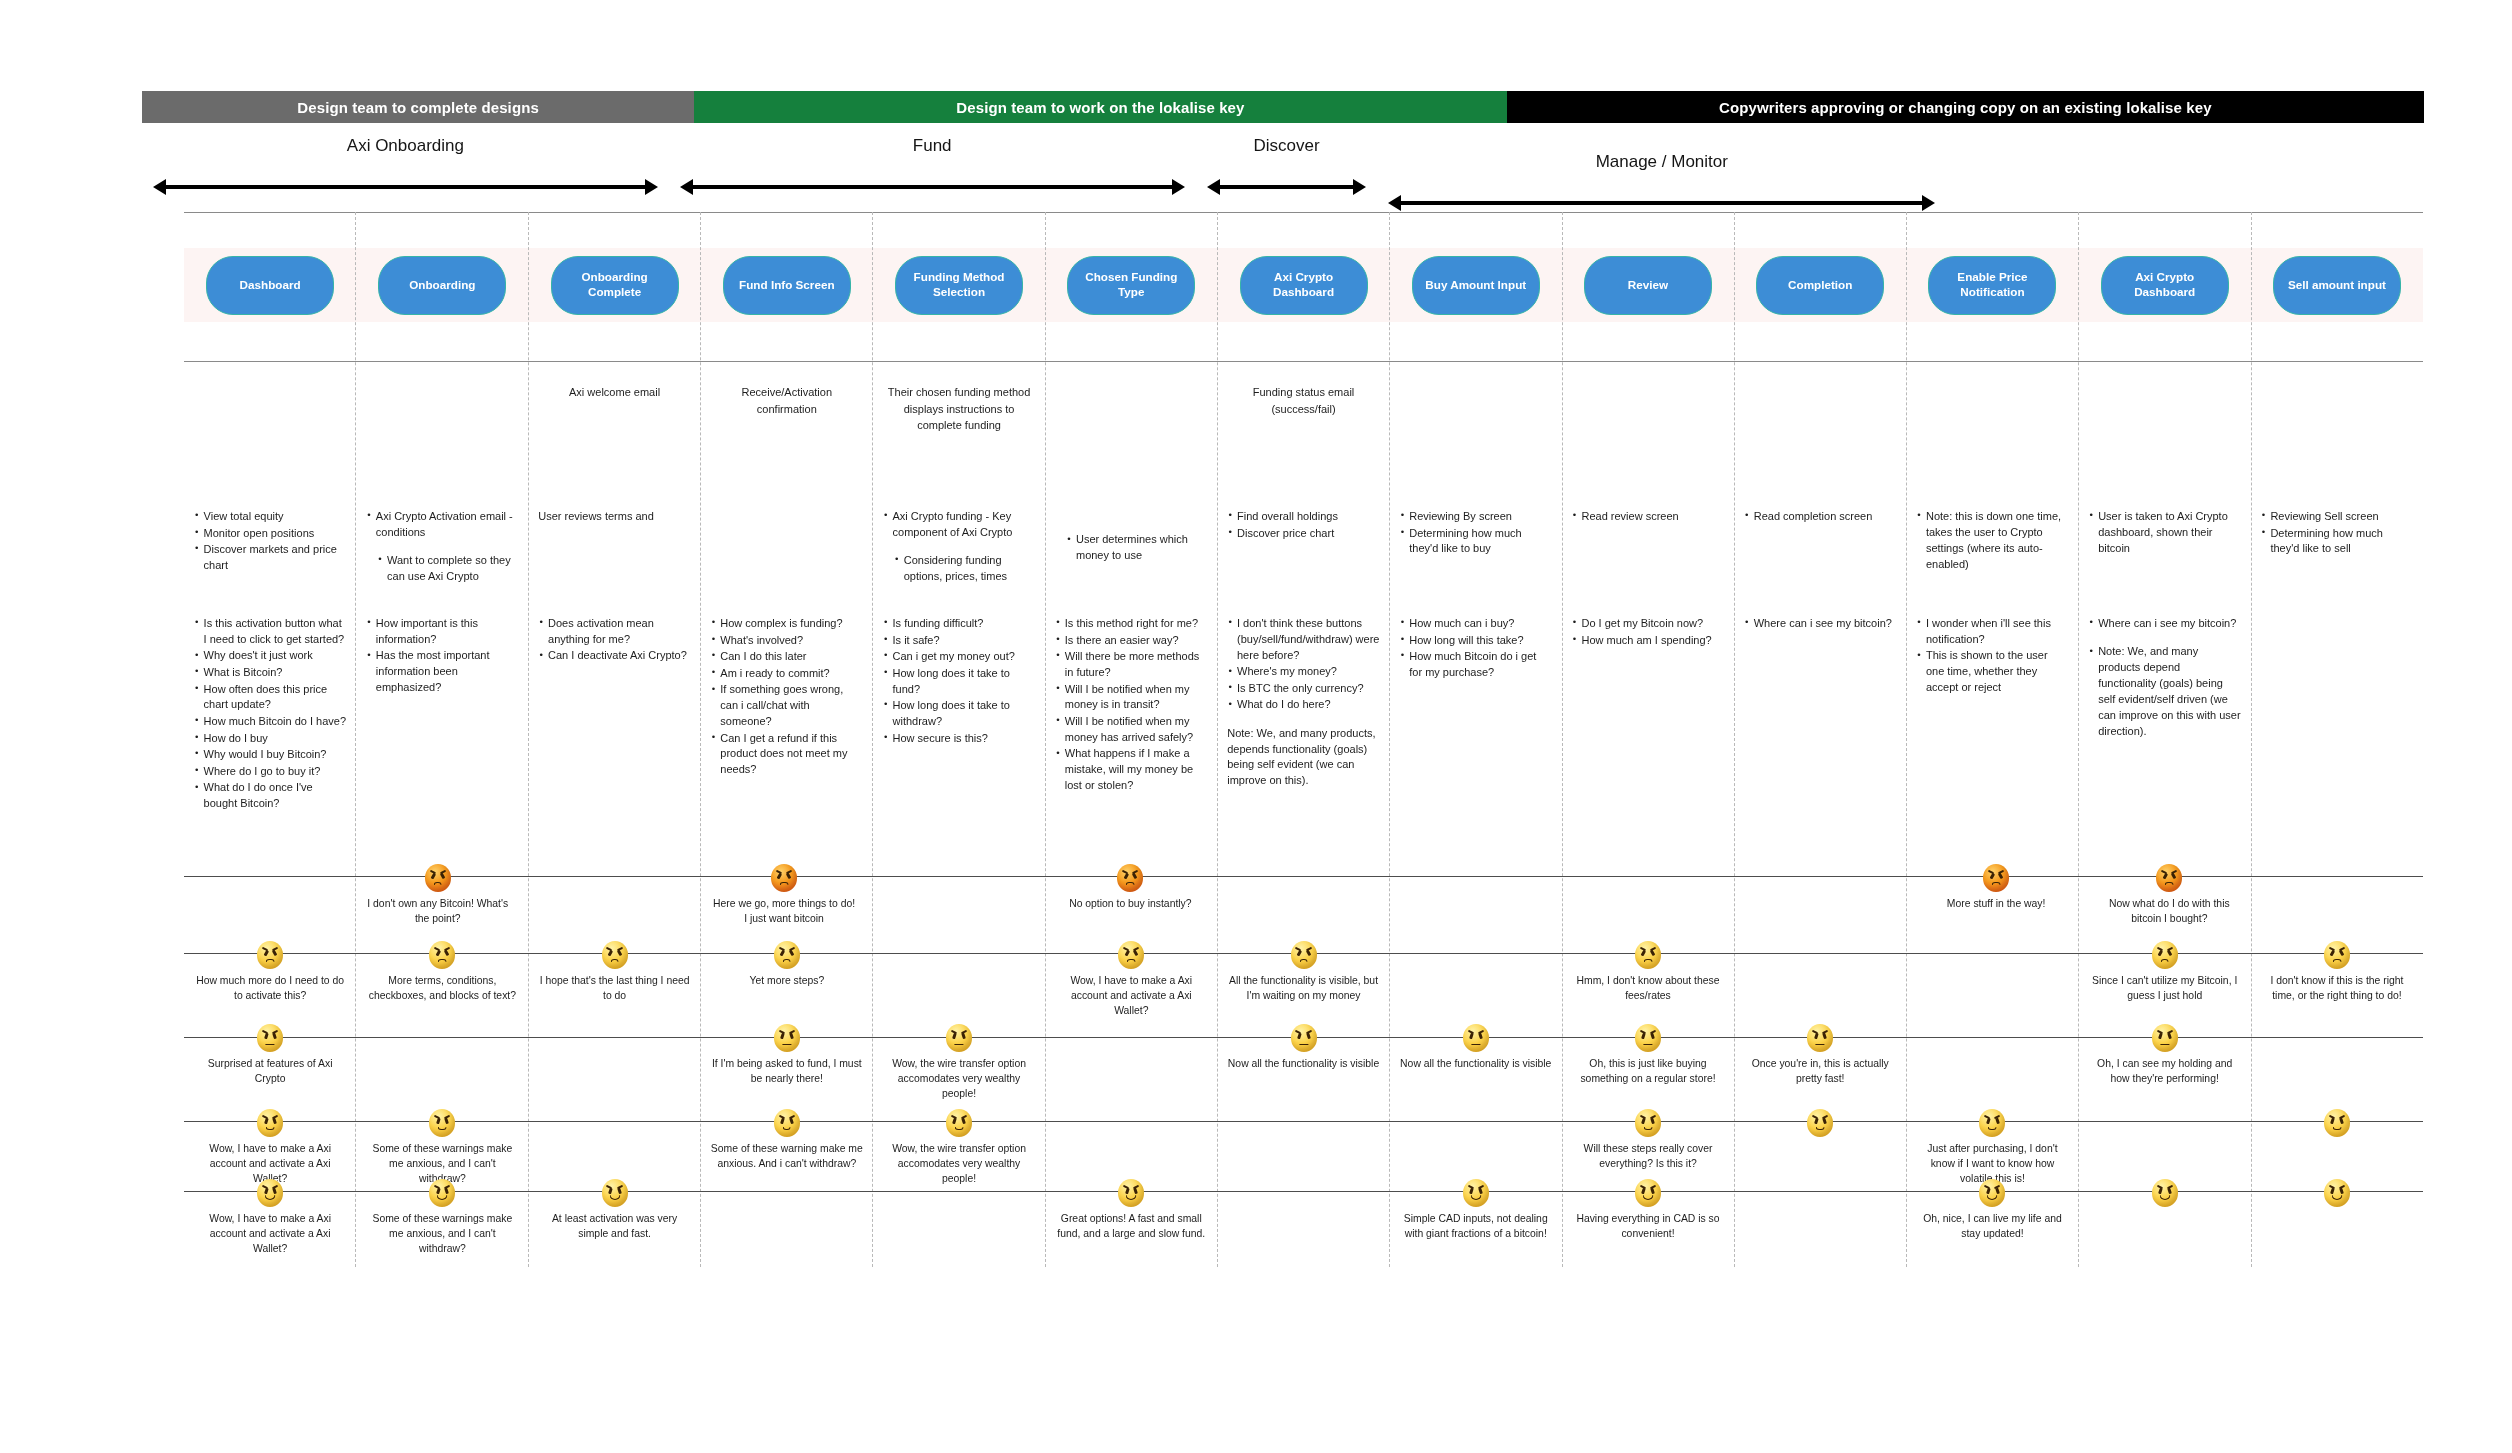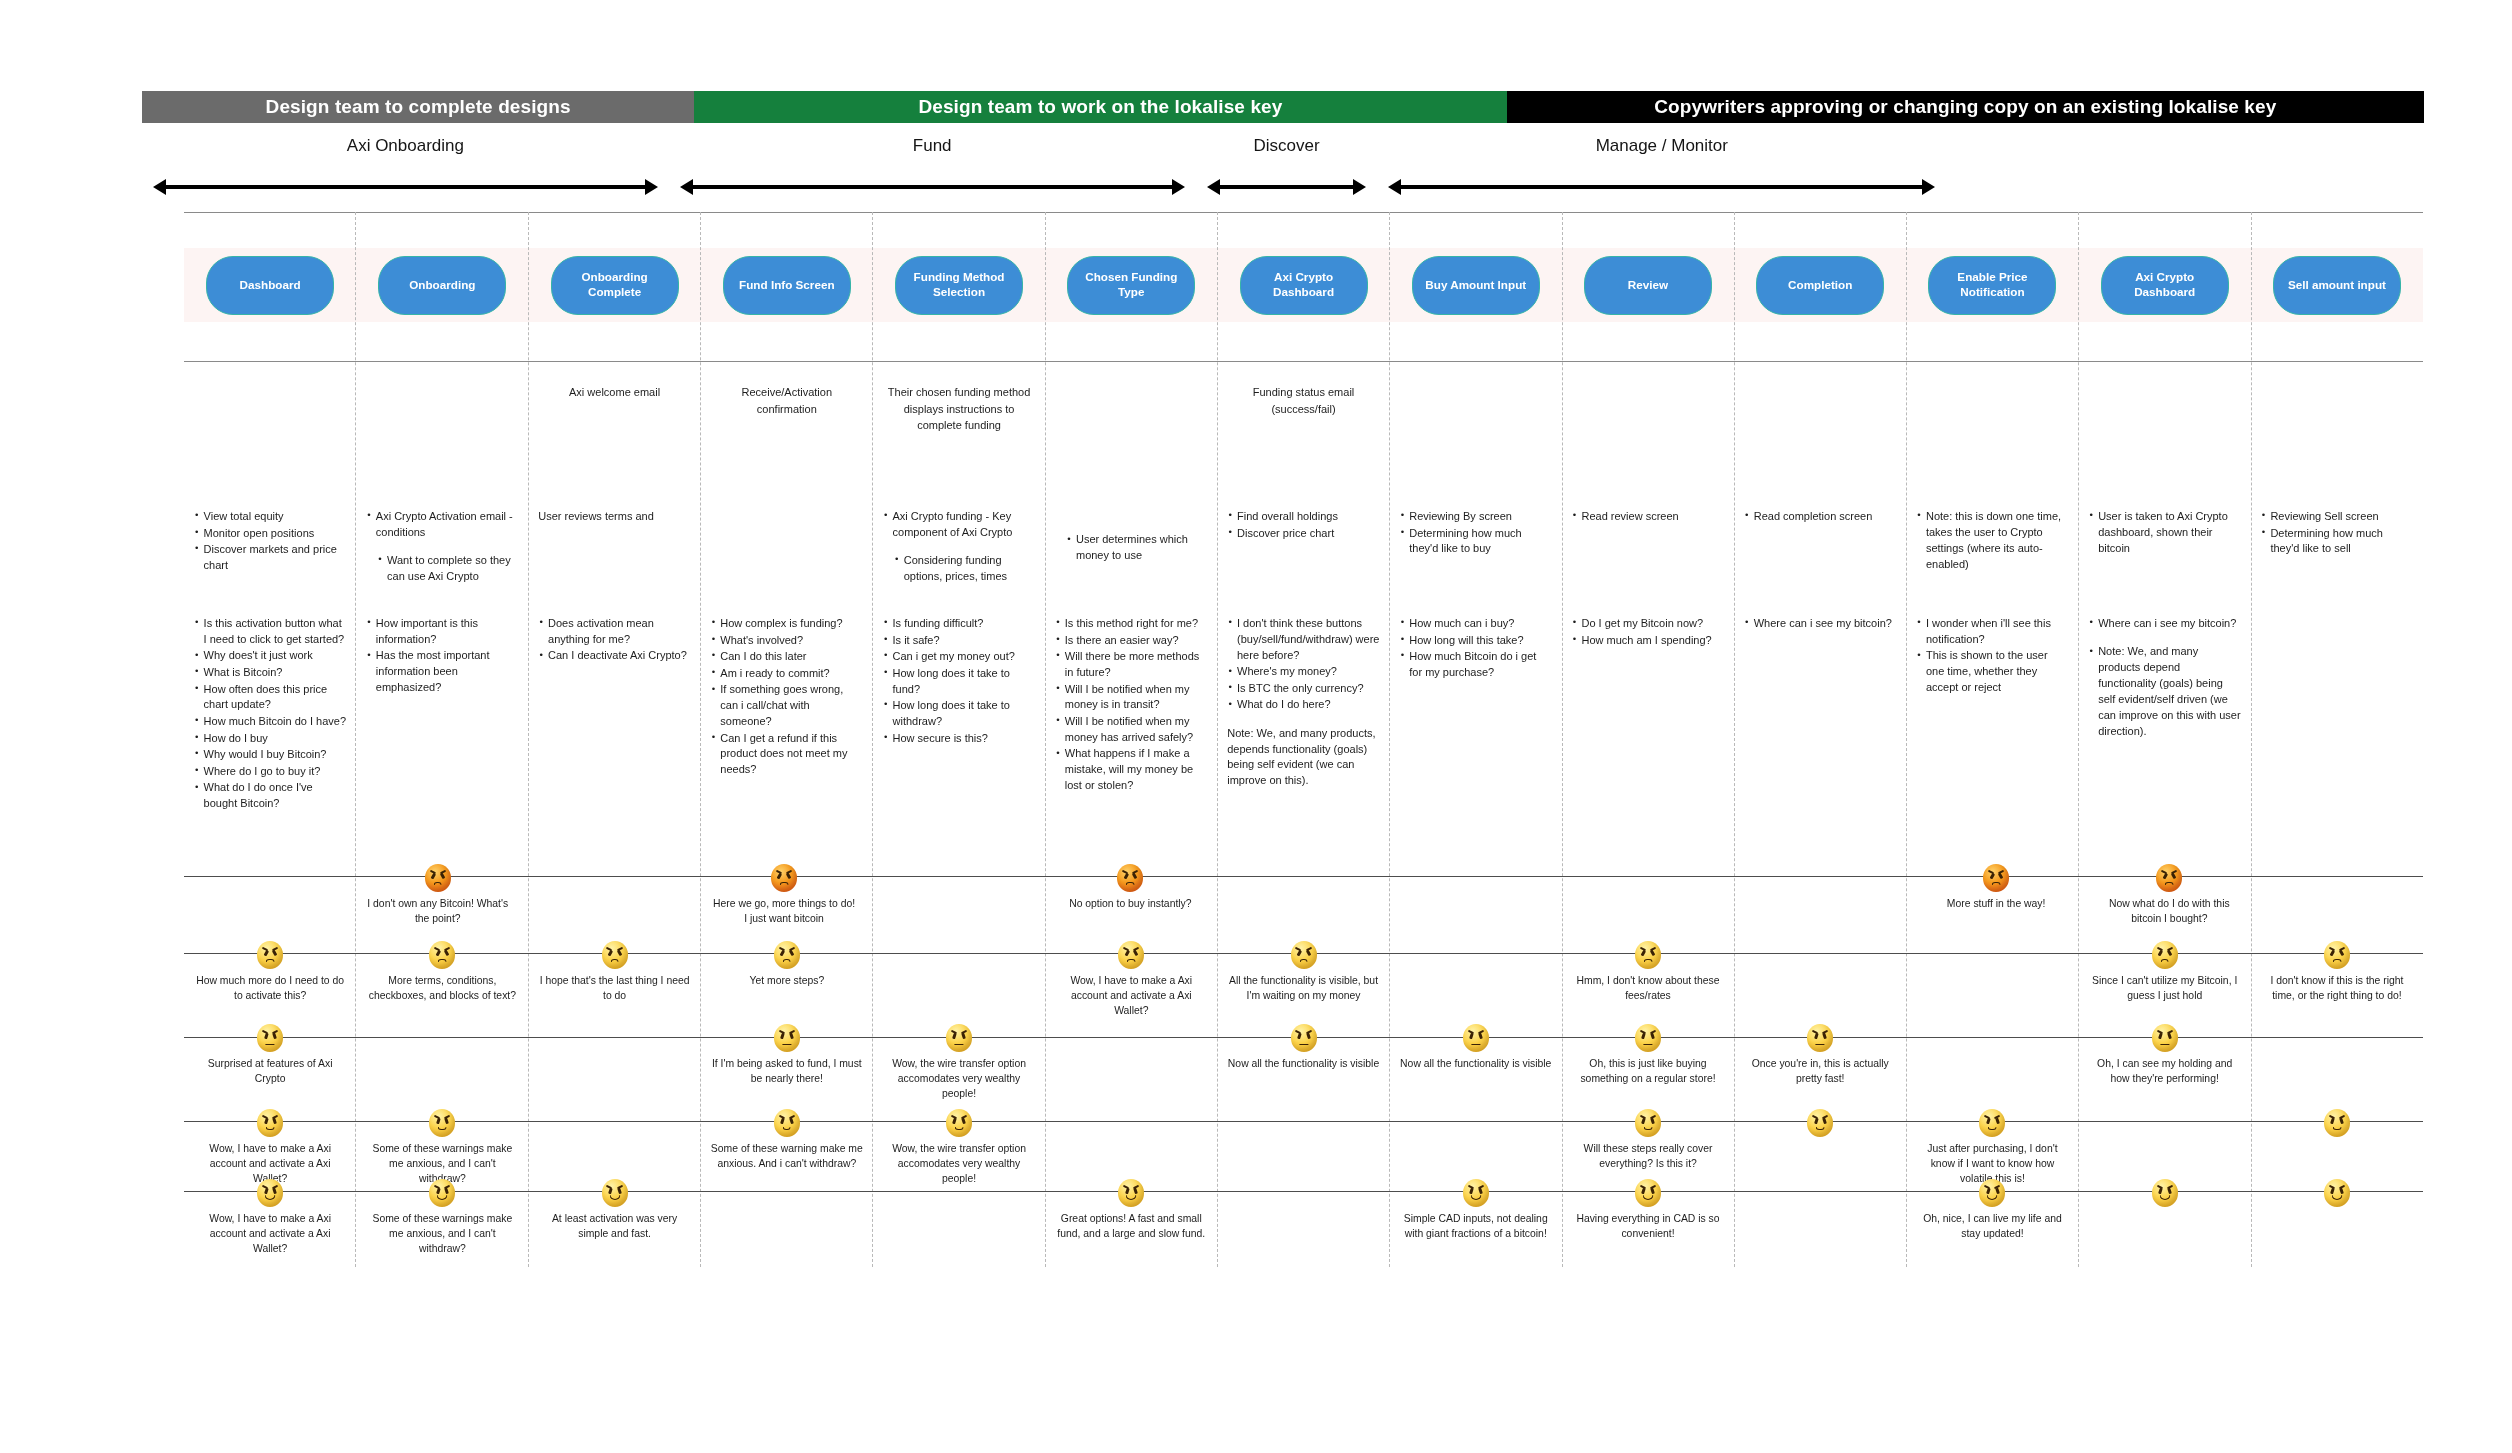--- a/index.html
+++ b/index.html
@@ -25,21 +25,21 @@
     width: 2282px;
     height: 32px;
     display: flex;
   }
   .phase-banner {
     height: 32px;
     display: flex;
     align-items: center;
     justify-content: center;
     color: #ffffff;
-    font-size: 19px;
+    font-size: 15px;
     font-weight: bold;
     letter-spacing: 0.1px;
     white-space: nowrap;
   }
 
   
   .stages {
     position: absolute;
     left: 142px;
     top: 129px;
@@ -300,21 +300,21 @@
         </div>
       </div>
       <div class="stage" style="width: 7.8%;">
         <div class="stage-label">Discover</div>
         <div class="stage-arrow">
           <div class="head-l"></div>
           <div class="bar"></div>
           <div class="head-r"></div>
         </div>
       </div>
-      <div class="stage" style="width: 24.4%;">
+      <div class="stage" style="width: 24.4%; margin-top: 16px;">
         <div class="stage-label">Manage / Monitor</div>
         <div class="stage-arrow">
           <div class="head-l"></div>
           <div class="bar"></div>
           <div class="head-r"></div>
         </div>
       </div>
     </div>
 
   <div class="hrule thin" style="left:184px; top:212px; width:2239px;"></div>

